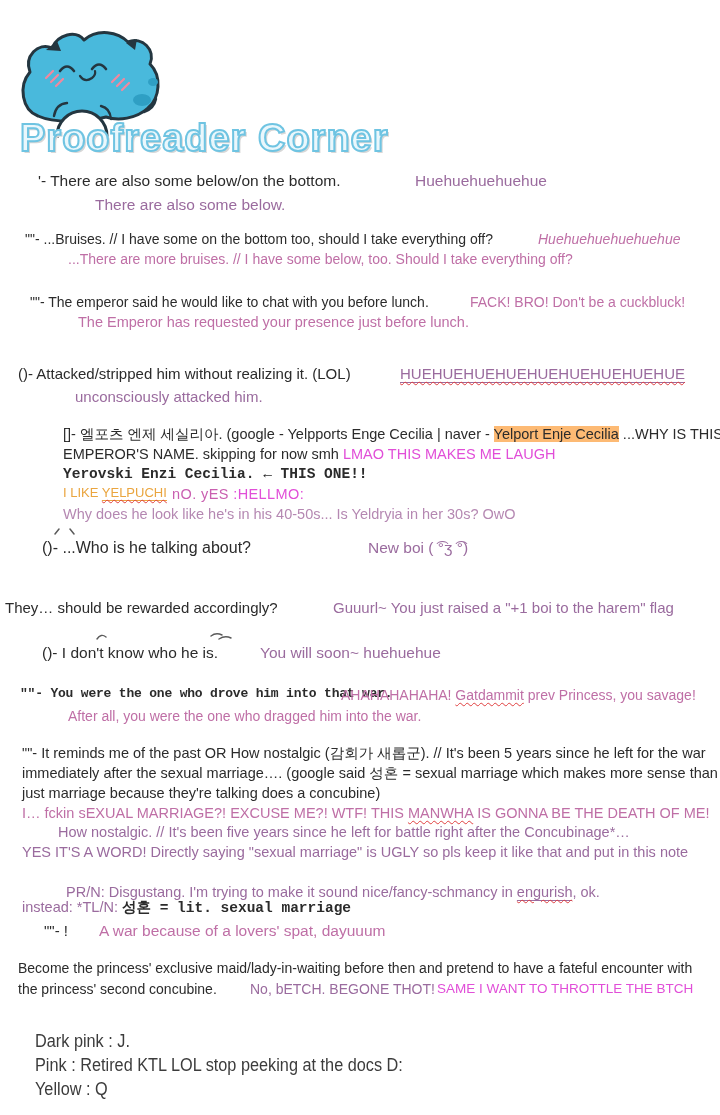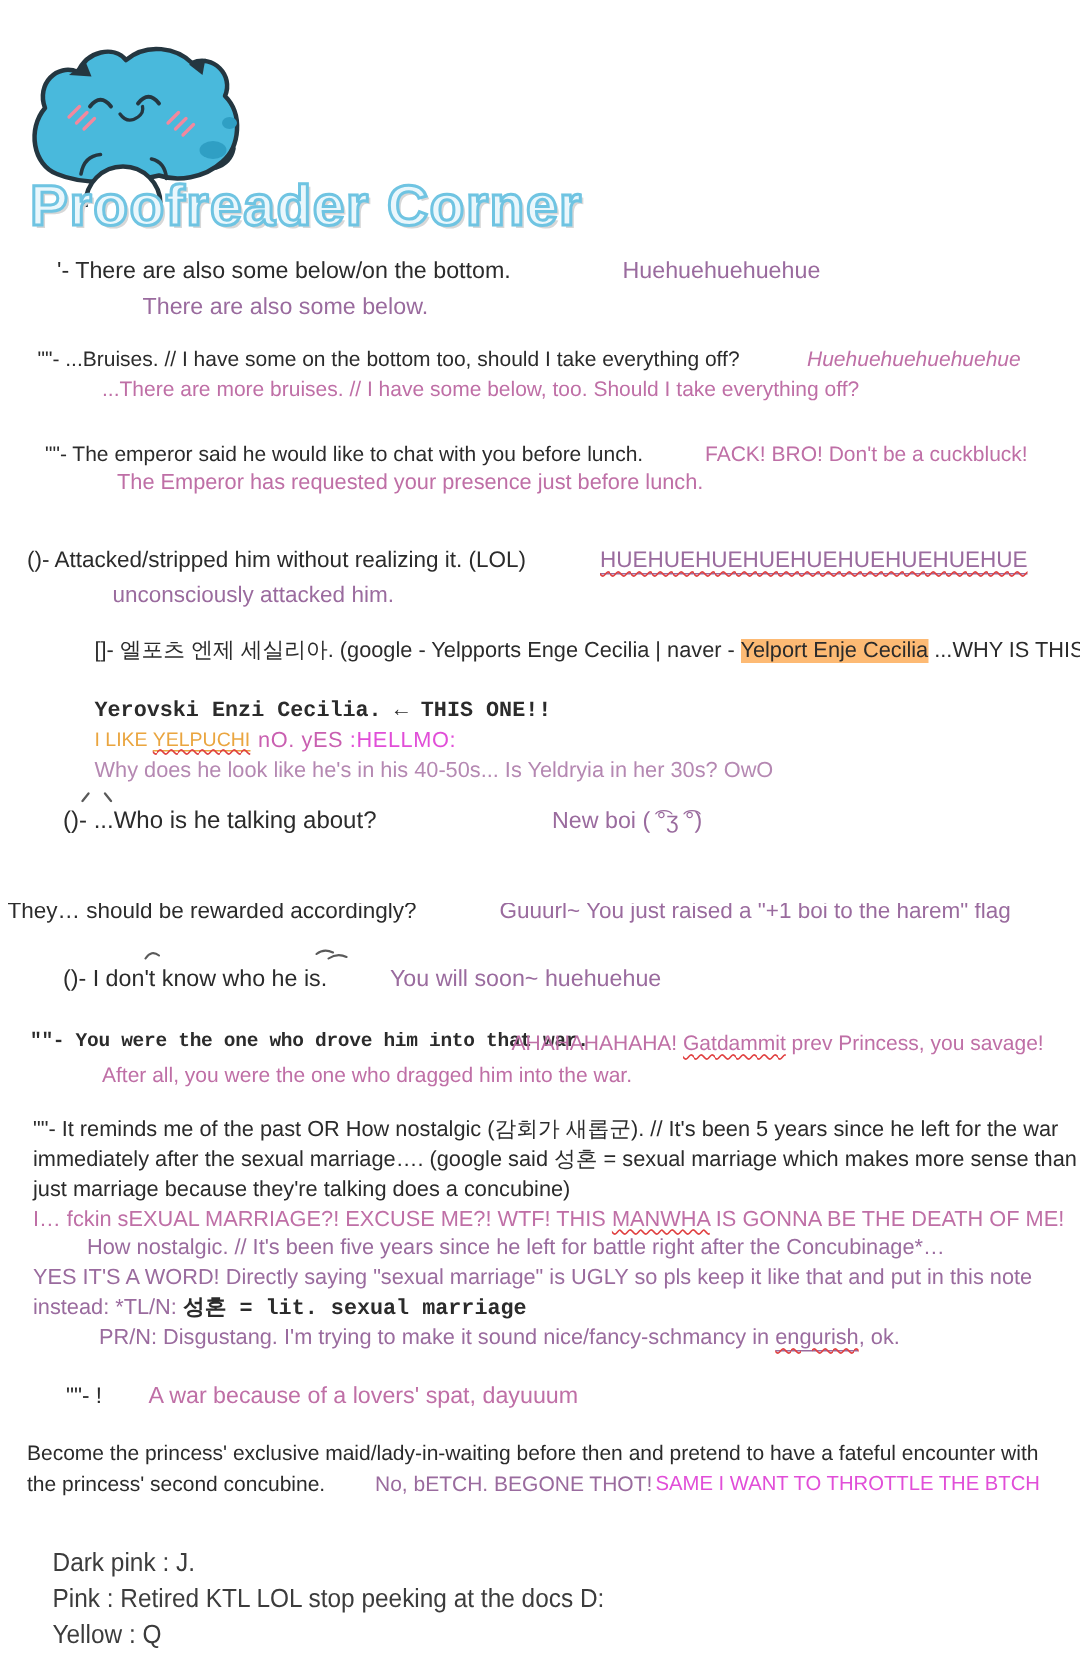--- a/index.html
+++ b/index.html
@@ -59,20 +59,21 @@
 
   <div class="t" style="left:30px;top:294px;font-size:14px">""- The emperor said he would like to chat with you before lunch.</div>
   <div class="t dp" style="left:470px;top:294px;font-size:14px">FACK! BRO! Don't be a cuckbluck!</div>
   <div class="t dp" style="left:78px;top:314px;font-size:14.5px">The Emperor has requested your presence just before lunch.</div>
 
   <div class="t" style="left:18px;top:365px;font-size:15px">()- Attacked/stripped him without realizing it. (LOL)</div>
   <div class="t p ul wavy" style="left:400px;top:365px;font-size:15px">HUEHUEHUEHUEHUEHUEHUEHUEHUE</div>
   <div class="t p" style="left:75px;top:388px;font-size:15px">unconsciously attacked him.</div>
 
   <div class="t" style="left:63px;top:426px;font-size:14.5px"><span>[]- 엘포츠 엔제 세실리아. (google - Yelpports Enge Cecilia | naver - </span><span class="hl">Yelport Enje Cecilia</span><span> ...WHY IS THIS THE</span></div>
+  <div class="t" style="left:63px;top:446px;font-size:14.5px"><span>EMPEROR'S NAME. skipping for now smh </span><span class="m">LMAO THIS MAKES ME LAUGH</span></div>
   <div class="t b" style="left:63px;top:466px;font-size:14.5px">Yerovski Enzi Cecilia. ← THIS ONE!!</div>
   <div class="t o" style="left:63px;top:486px;font-size:13px"><span>I LIKE </span><span class="ul wavy">YELPUCHI</span></div>
   <div class="t" style="left:172px;top:486px;font-size:14.5px;letter-spacing:.4px"><span class="pk">nO. yES </span><span class="m">:HELLMO:</span></div>
   <div class="t lm" style="left:63px;top:506px;font-size:14.5px">Why does he look like he's in his 40-50s...  Is Yeldryia in her 30s? OwO</div>
 
   <svg style="position:absolute;left:52px;top:528px" width="30" height="7" viewBox="0 0 30 7">
     <path d="M3,6 L7,1 M22,6 L18,1" stroke="#5a5a5a" stroke-width="1.5" fill="none" stroke-linecap="round"></path>
   </svg>
 
   <div class="t" style="left:42px;top:539px;font-size:16px">()- ...Who is he talking about?</div>
@@ -93,21 +94,21 @@
   <div class="t b" style="left:20px;top:687px;font-size:13px;letter-spacing:-.2px">""- You were the one who drove him into that war.</div>
   <div class="t dp" style="left:341px;top:687px;font-size:14px"><span>AHAHAHAHAHA! </span><span class="wavy">Gatdammit</span><span> prev Princess, you savage!</span></div>
   <div class="t dp" style="left:68px;top:708px;font-size:14px">After all, you were the one who dragged him into the war.</div>
 
   <div class="t" style="left:22px;top:745px;font-size:14.5px">""- It reminds me of the past OR How nostalgic (감회가 새롭군). // It's been 5 years since he left for the war</div>
   <div class="t" style="left:22px;top:765px;font-size:14.5px">immediately after the sexual marriage…. (google said 성혼 = sexual marriage which makes more sense than</div>
   <div class="t" style="left:22px;top:785px;font-size:14.5px">just marriage because they're talking does a concubine)</div>
   <div class="t p" style="left:58px;top:824px;font-size:14.5px">How nostalgic. // It's been five years since he left for battle right after the Concubinage*…</div>
   <div class="t dp" style="left:22px;top:805px;font-size:14.5px"><span>I…  fckin sEXUAL MARRIAGE?! EXCUSE ME?! WTF! THIS </span><span class="wavy">MANWHA</span><span> IS GONNA BE THE DEATH OF ME!</span></div>
   <div class="t p" style="left:22px;top:844px;font-size:14.5px">YES IT'S A WORD! Directly saying "sexual marriage" is UGLY so pls keep it like that and put in this note</div>
-  <div class="t" style="left:22px;top:864px;font-size:14.5px"><span class="p">instead: *TL/N: </span><span class="b">성혼 = lit. sexual marriage</span></div>
+  <div class="t" style="left:22px;top:899px;font-size:14.5px"><span class="p">instead: *TL/N: </span><span class="b">성혼 = lit. sexual marriage</span></div>
   <div class="t p" style="left:66px;top:884px;font-size:14.5px"><span>PR/N: Disgustang. I'm trying to make it sound nice/fancy-schmancy in </span><span class="ul wavy">engurish</span><span>, ok.</span></div>
 
   <div class="t" style="left:44px;top:922px;font-size:15px">""- !</div>
   <div class="t dp" style="left:99px;top:922px;font-size:15.5px">A war because of a lovers' spat, dayuuum</div>
 
   <div class="t" style="left:18px;top:960px;font-size:14px">Become the princess' exclusive maid/lady-in-waiting before then and pretend to have a fateful encounter with</div>
   <div class="t" style="left:18px;top:981px;font-size:14px">the princess' second concubine.</div>
   <div class="t p" style="left:250px;top:981px;font-size:14px">No, bETCH. BEGONE THOT!</div>
   <div class="t m" style="left:437px;top:981px;font-size:13.5px">SAME I WANT TO THROTTLE THE BTCH</div>
 

